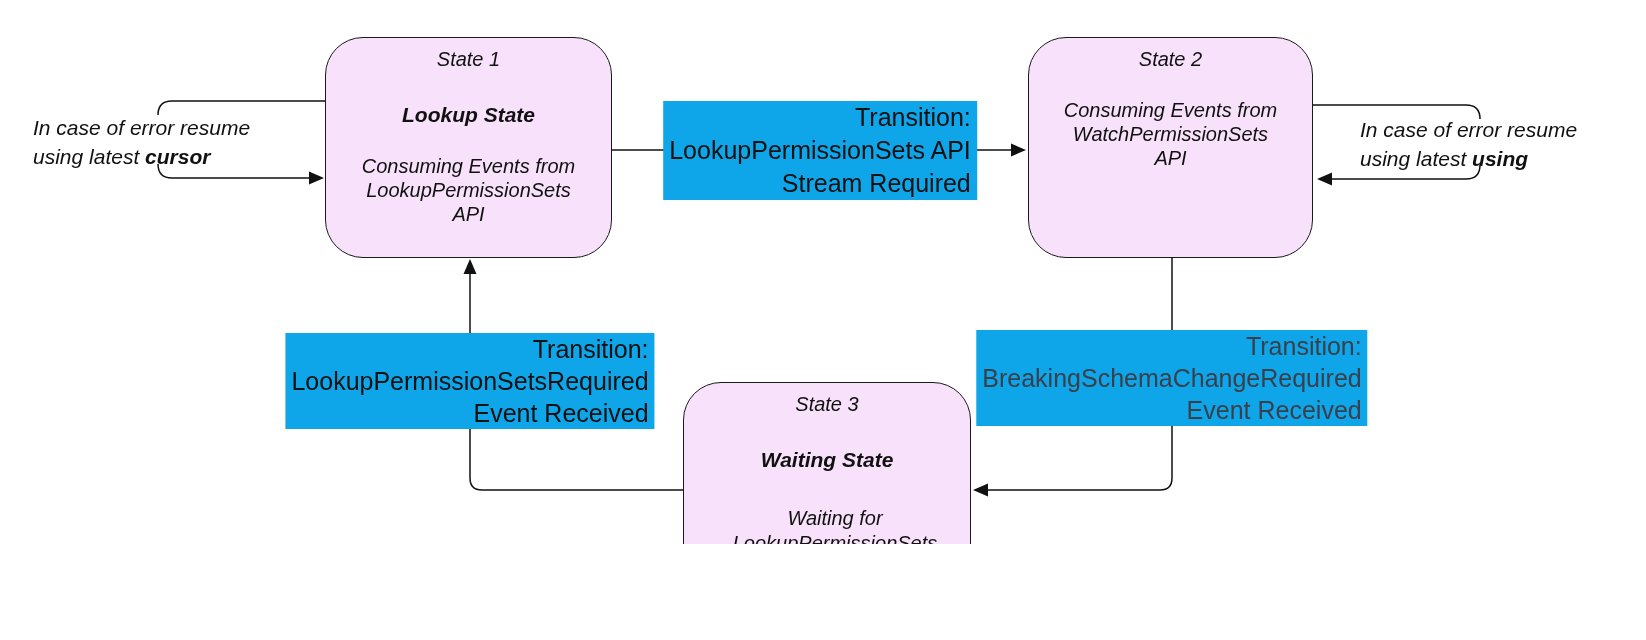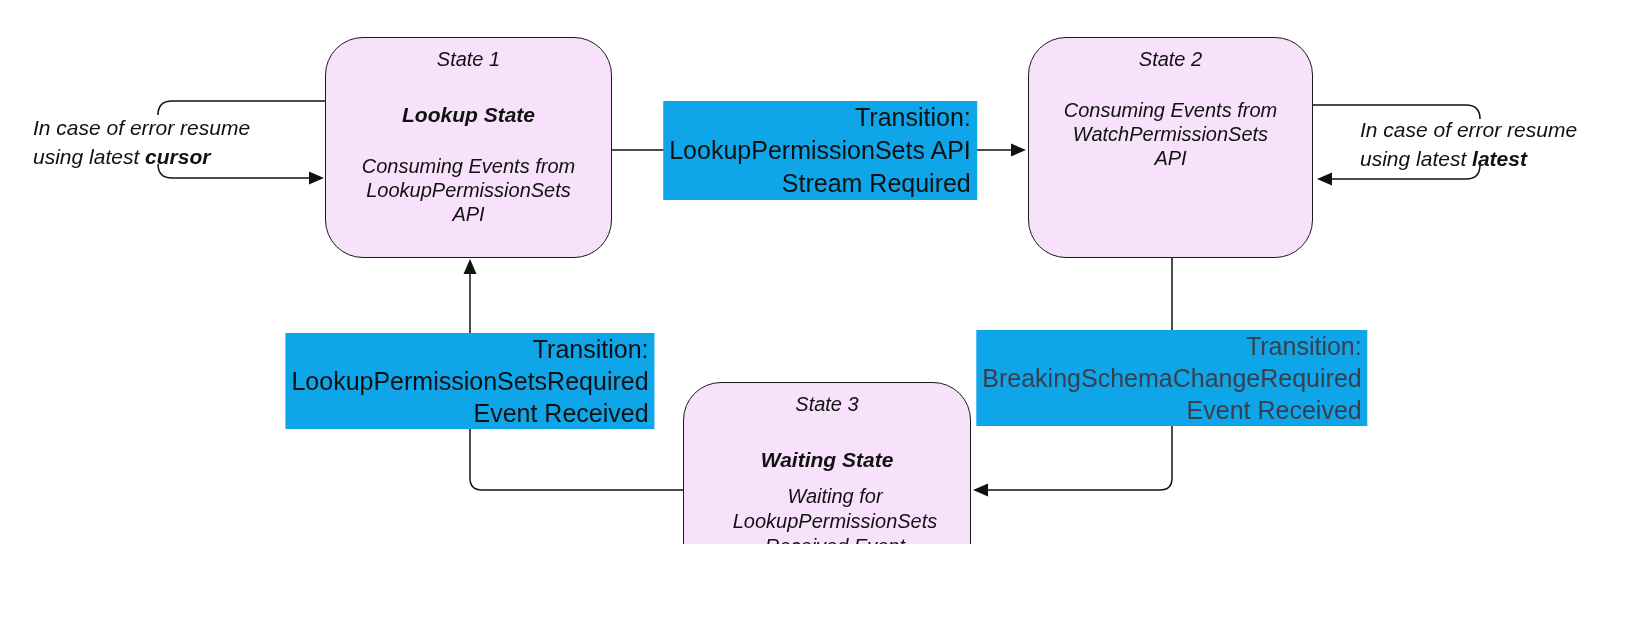--- a/index.html
+++ b/index.html
@@ -113,21 +113,21 @@
     <div class="state-desc">
       <div>Consuming Events from</div>
       <div>WatchPermissionSets</div>
       <div>API</div>
     </div>
   </div>
 
   <div class="state-box" style="left:683px;top:382px;width:288px;height:215px;">
     <div class="state-title">State 3</div>
     <div class="state-name">Waiting State</div>
-    <div class="state-desc" style="margin-top:12px;line-height:25px;padding-left:16px;">
+    <div class="state-desc" style="margin-top:34px;line-height:25px;padding-left:16px;">
       <div>Waiting for</div>
       <div>LookupPermissionSets</div>
       <div>Received Event</div>
     </div>
   </div>
 
   <div class="transition-label mid" style="left:820px;top:101px;">
     <div>Transition:</div>
     <div>LookupPermissionSets API</div>
     <div>Stream Required</div>
@@ -145,16 +145,16 @@
     <div>Event Received</div>
   </div>
 
   <div class="error-note" style="left:33px;top:113px;">
     <div>In case of error resume</div>
     <div><span>using latest </span><b>cursor</b></div>
   </div>
 
   <div class="error-note" style="left:1360px;top:115px;">
     <div>In case of error resume</div>
-    <div><span>using latest </span><b>latest</b></div>
+    <div><span>using latest </span><b>using</b></div>
   </div>
 
 </div>
 
 </body></html>

